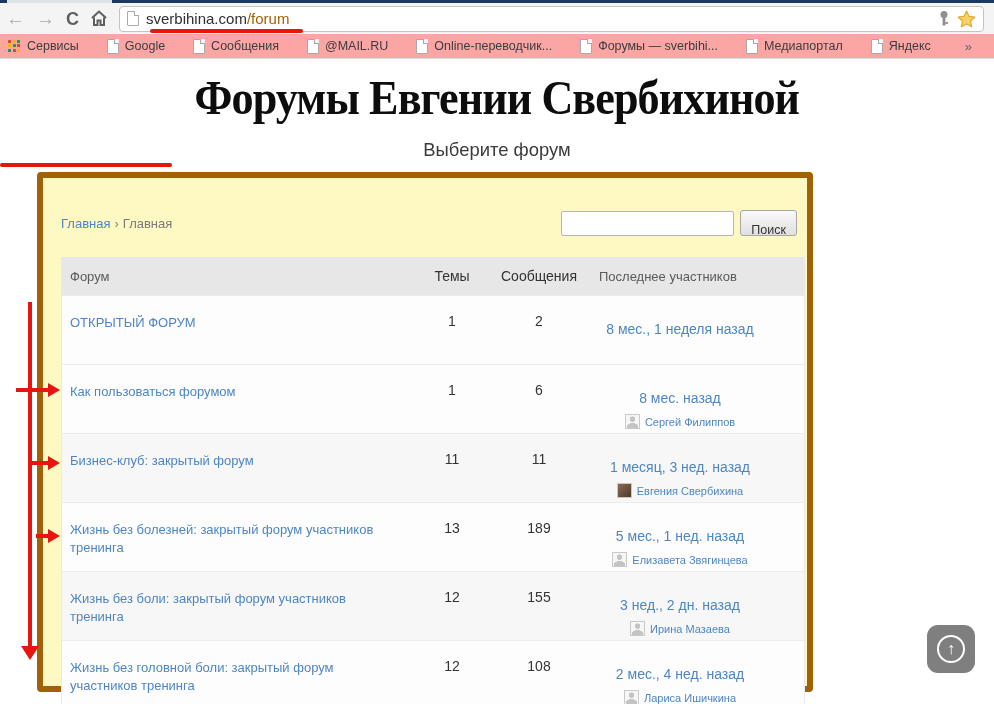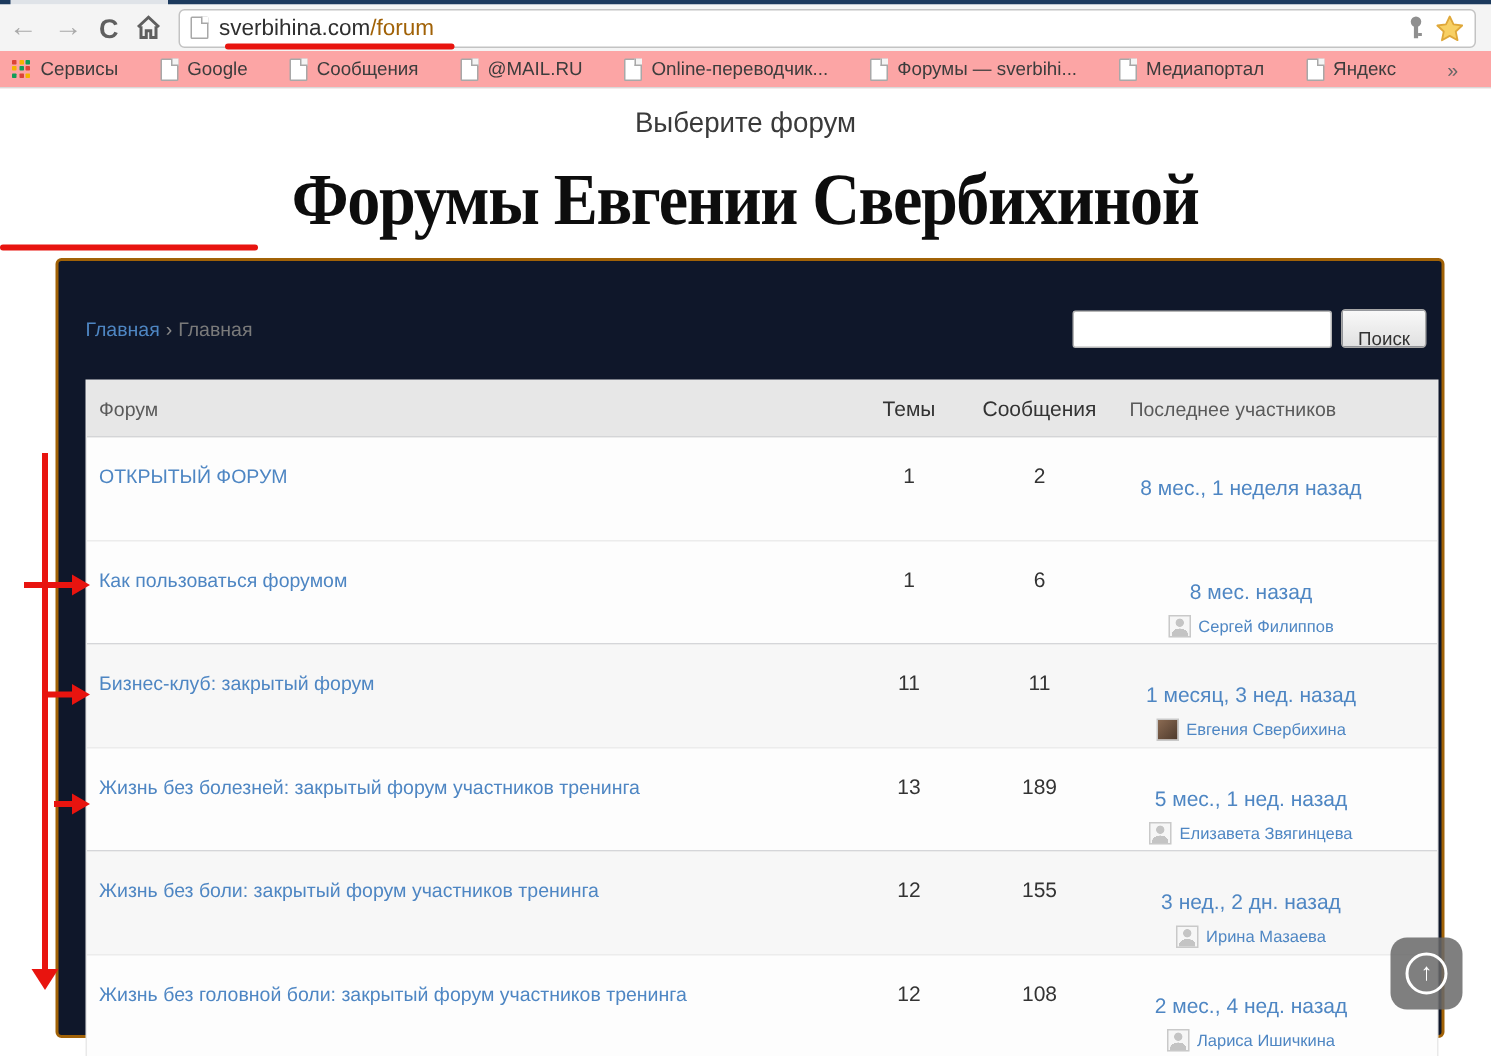--- a/index.html
+++ b/index.html
@@ -45,22 +45,22 @@
 
   
   #page { position:absolute; top:59px; left:0; width:994px; height:645px; background:#fff; }
   #page-title-wrap { text-align:center; margin-top:10px; }
   #page-title { display:inline-block; font-family:"Liberation Serif", serif; font-weight:bold;
     font-size:49px; color:#0d0d0d; letter-spacing:-1px; transform:scaleX(0.9); white-space:nowrap; }
   #subtitle-wrap { text-align:center; margin-top:13px; }
   #subtitle { display:inline-block; font-size:19px; color:#3a3a3a; transform:scaleX(0.97); }
   #subtitle-underline { width:172px; height:4px; border-radius:2px; margin:2px auto 0; }
 
-  #panel { margin:11px 0 0 37px; width:926px; height:520px; background:#0f172a;
-    border:2px solid #a16207; border-radius:4px; }
+  #panel { margin:11px 0 0 37px; width:776px; height:520px; background:#fef9c3;
+    border:6px solid #a16207; border-radius:4px; }
   #panel-top { display:flex; justify-content:space-between; align-items:center; padding:32px 10px 0 18px; }
   #breadcrumb { font-size:13px; color:#7a7a7a; }
   #breadcrumb .crumb-link { color:#4e86c3; text-decoration:none; }
   #breadcrumb .sep { margin:0 4px; color:#8a8a8a; }
   #search-area { display:flex; align-items:center; gap:6px; }
   #search-input { width:173px; height:25px; border:1px solid #b6b6b6; border-radius:2px; font-size:13px; padding:0 6px; }
   #search-btn { height:24px; padding:12px 10px; font-size:12.5px; color:#333;
     background:linear-gradient(#f9f9f9,#e0e0e0); border:1px solid #a7a7a7; border-radius:3px; }
 
   #forum-table { margin:21px 2px 0 18px; border:1px solid #e9e9e9; border-top:none; }
@@ -183,25 +183,25 @@
     </div>
     <span class="chevron">»</span>
     <span class="bm-sep"></span>
     <div class="bm-item">
       <span class="folder-icon"></span>
       <span>Другие закла</span>
     </div>
   </div>
 
   <div id="page">
+    <div id="page-title-wrap">
+      <h1 id="page-title">Форумы Евгении Свербихиной</h1>
+    </div>
     <div id="subtitle-wrap">
       <div id="subtitle">Выберите форум</div>
-    </div>
-    <div id="page-title-wrap">
-      <h1 id="page-title">Форумы Евгении Свербихиной</h1>
     </div>
     <div id="subtitle-underline" class="ann"></div>
 
     <div id="panel">
       <div id="panel-top">
         <div id="breadcrumb">
           <a href="#" class="crumb-link">Главная</a><span class="sep">›</span><span>Главная</span>
         </div>
         <div id="search-area">
           <input id="search-input" type="text" value="" style="">

